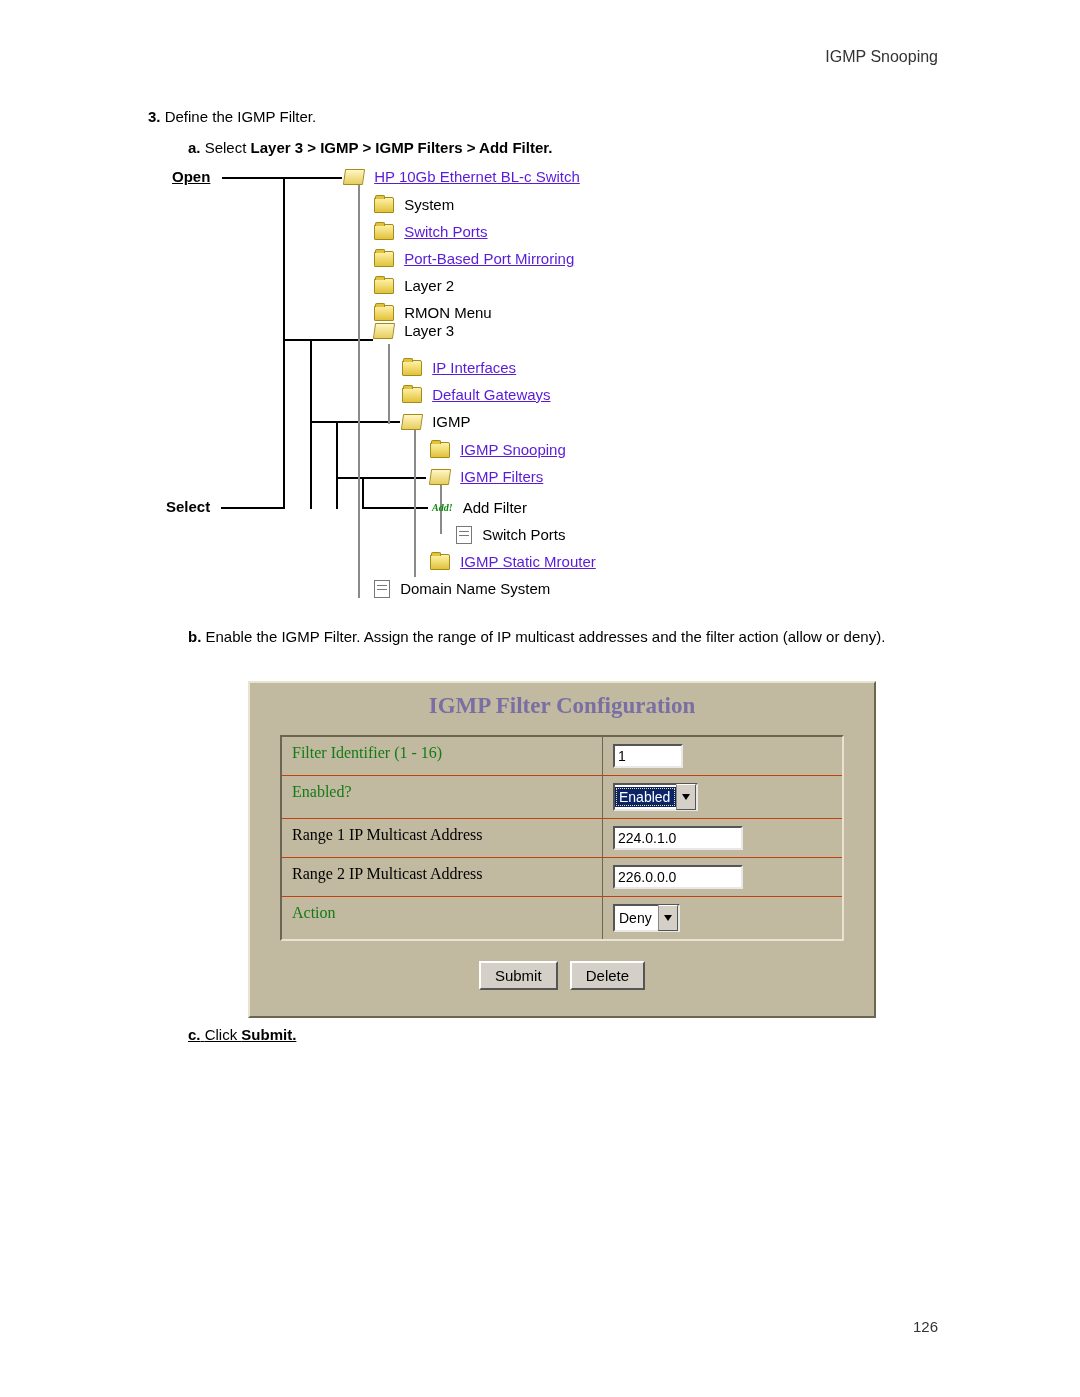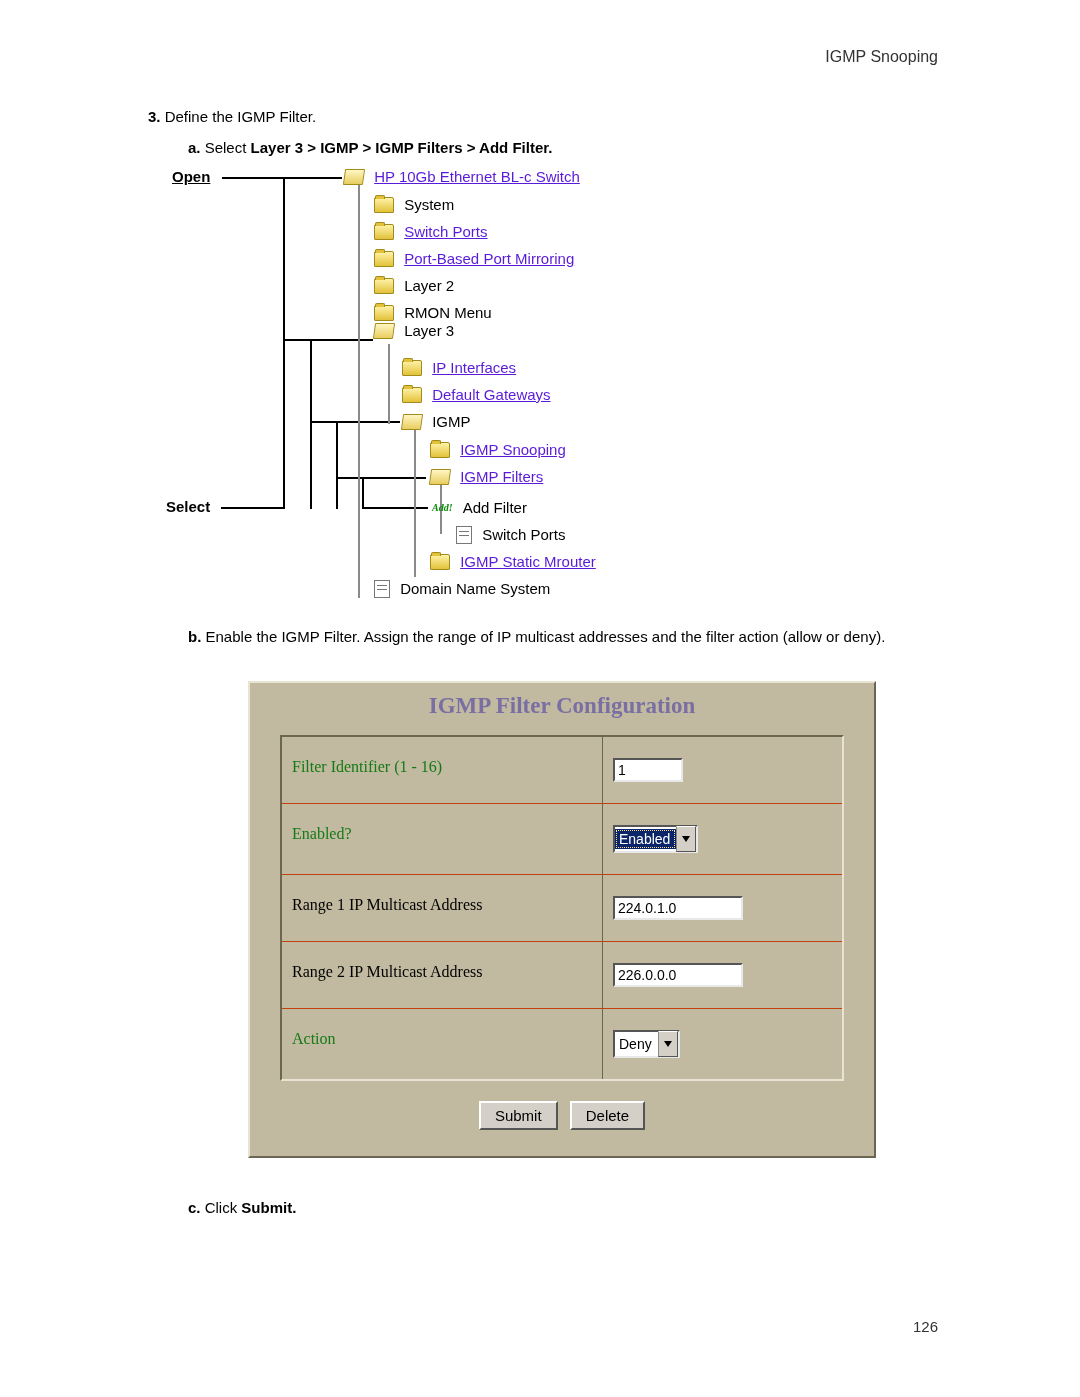--- a/index.html
+++ b/index.html
@@ -152,21 +152,21 @@
     border-right: 2px solid #e9e4d2;
     border-bottom: 2px solid #e9e4d2;
     background: #c1baa0;
   }
   .form-row {
     display: flex;
     align-items: stretch;
   }
   .form-row + .form-row .form-cell { border-top: 1px solid #c2410c; }
   .form-cell {
-    padding: 21px 10px;
+    padding: 7px 10px;
     font-family: "Times New Roman", serif;
     font-size: 16px;
   }
   .form-cell.label {
     flex: 0 0 300px;
     border-right: 1px solid #6a664f;
   }
   .form-cell.value {
     flex: 1;
     display: flex;
@@ -396,21 +396,21 @@
               </div>
             </div>
           </div>
         </div>
         <div class="btn-row">
           <span class="win-button">Submit</span>
           <span class="win-button">Delete</span>
         </div>
       </div>
 
-      <div style="margin-top:41px;">
+      <div style="margin-top:8px;text-decoration:underline;">
         <span class="sub-marker">c.</span>
         <span>Click </span><span class="bold">Submit.</span>
       </div>
     </div>
   </div>
 
   <div class="page-number">126</div>
 </div>
 
 </body></html>

